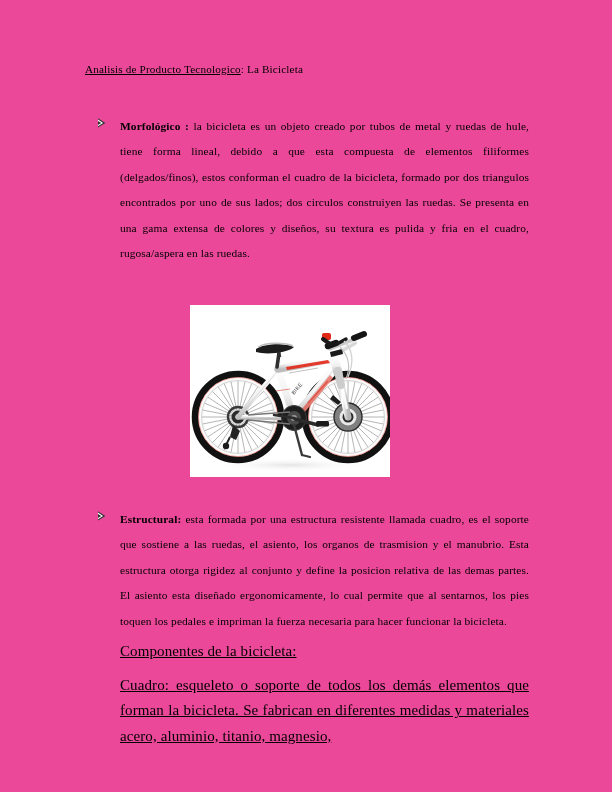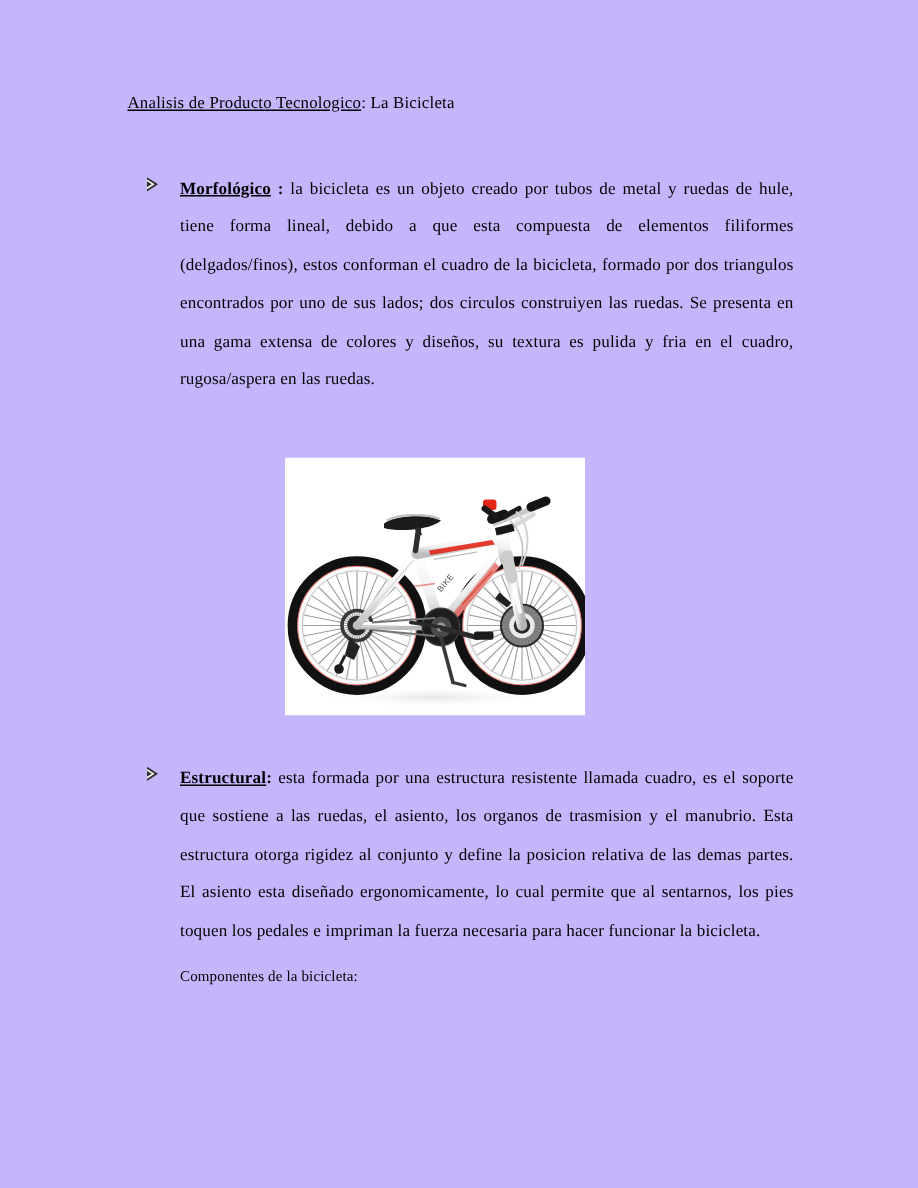--- a/index.html
+++ b/index.html
@@ -13,21 +13,21 @@
     position: relative;
     overflow: hidden;
     font-family: "Liberation Serif", "DejaVu Serif", serif;
     color: #000000;
     -webkit-font-smoothing: antialiased;
   }
 
   .page {
     position: absolute;
     inset: 0;
-    background: #c4b5fd;
+    background: #ec4899;
   }
 
   
   .doc-title {
     position: absolute;
     left: 85px;
     top: 62px;
     font-size: 11.2px;
     line-height: 14px;
     white-space: nowrap;
@@ -58,33 +58,33 @@
     font-size: 11.4px;
     line-height: 25.4px;
     text-align: justify;
     text-justify: inter-word;
     letter-spacing: 0.1px;
   }
   .bullet-body .lead {
     font-weight: bold;
   }
   .bullet-body .lead .u {
-    text-decoration: underline;
   }
 
   
   .para {
     position: absolute;
     left: 120px;
     width: 409px;
-    font-size: 10px;
+    font-size: 15px;
     line-height: 25.4px;
     text-align: justify;
     text-justify: inter-word;
     letter-spacing: 0.1px;
+    text-decoration: underline;
   }
   .para.tight {
     line-height: 17px;
   }
   .para .u { text-decoration: underline; }
 
   
   .figure {
     position: absolute;
     left: 190px;
@@ -309,14 +309,15 @@
         <path d="M1 1.2 L8.4 5.9 L1 10.6 Z" fill="#333333"></path>
         <path d="M1 2.6 L6.1 5.9 L1 9.2 Z" fill="#ffffff"></path>
         <path d="M1 3.9 L4.2 5.9 L1 7.9 Z" fill="#333333"></path>
       </svg>
     </span>
     <div class="bullet-body"><span class="lead"><span class="u">Estructural</span><span>:</span></span><span> esta formada por una estructura resistente llamada cuadro, es el soporte que sostiene a las ruedas, el asiento, los organos de trasmision y el manubrio. Esta estructura otorga rigidez al conjunto y define la posicion relativa de las demas partes. El asiento esta diseñado ergonomicamente, lo cual permite que al sentarnos, los pies toquen los pedales e impriman la fuerza necesaria para hacer funcionar la bicicleta.</span></div>
   </div>
 
   <div class="para tight" style="top:643px;">Componentes de la bicicleta:</div>
 
+  <div class="para" style="top:673px;"><span class="u">Cuadro</span><span>: esqueleto o soporte de todos los demás elementos que forman la bicicleta. Se fabrican en diferentes medidas y materiales acero, aluminio, titanio, magnesio,</span></div>
 
 </div>
 
 </body></html>

